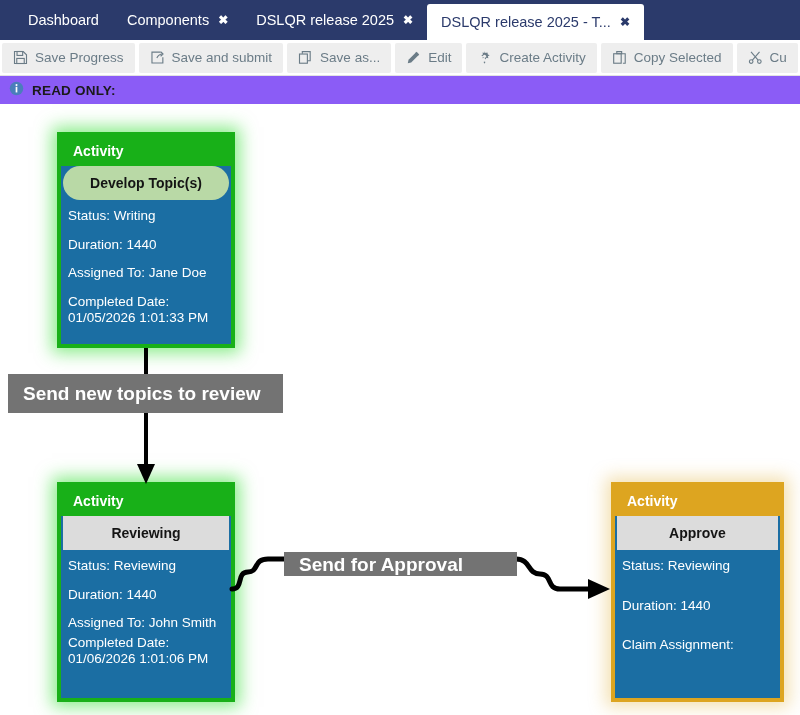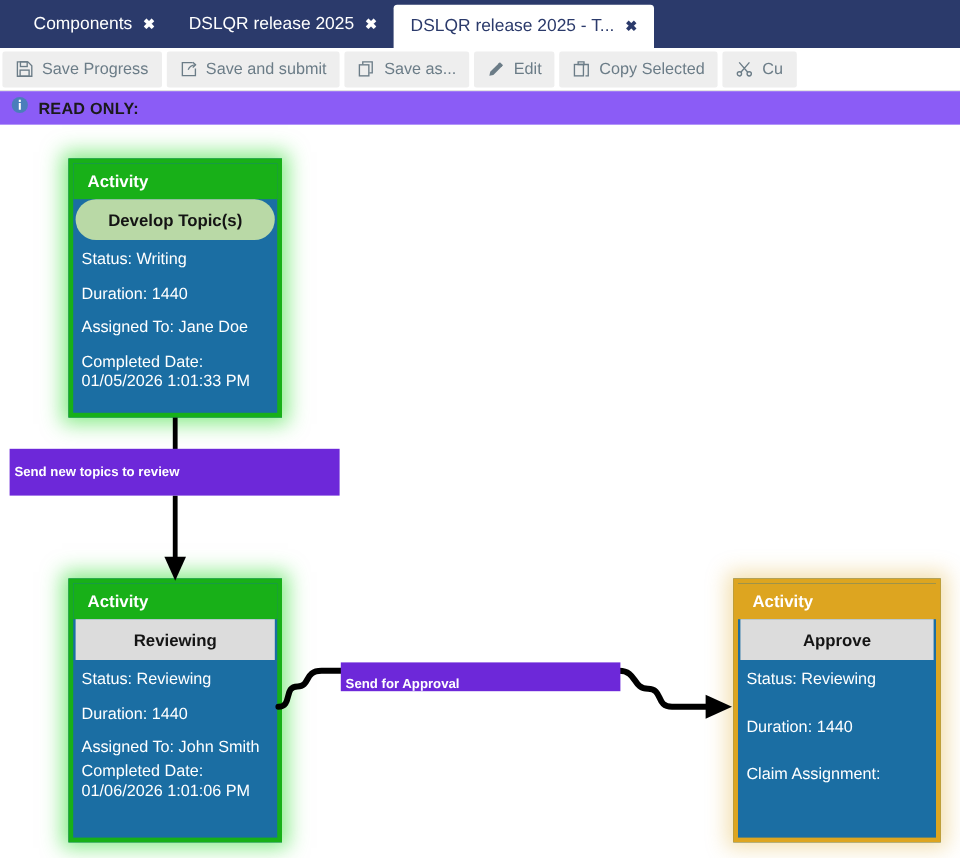--- a/index.html
+++ b/index.html
@@ -140,42 +140,45 @@
   }
   .node-row { margin-bottom: 13px; }
   .node-row:last-child { margin-bottom: 0; }
   .node-row .val { font-weight: normal; }
   .node-row.tight { margin-bottom: 0; }
   .lbl2 { display: block; }
 
   
   .translabel {
     position: absolute;
-    background: #6d28d9;
-    color: #ffffff;
-    font-size: 11px;
-    font-weight: bold;
-    display: flex; align-items: center;
-    padding-left: 4px;
+    background: #737373;
+    color: #ffffff;
+    font-size: 19px;
+    font-weight: bold;
+    display: flex; align-items: center;
+    padding-left: 15px;
     z-index: 5;
   }
 
   
   .links {
     position: absolute; left: 0; top: 0;
     width: 800px; height: 611px;
     pointer-events: none;
     z-index: 3;
   }
 </style>
 </head>
 <body>
 
 <div class="tabbar">
   <div class="tab">
+    <span class="tab-label">Dashboard</span>
+  </div>
+  <div class="tab">
     <span class="tab-label">Components</span>
     <span class="tab-close">✖</span>
   </div>
   <div class="tab">
     <span class="tab-label">DSLQR release 2025</span>
     <span class="tab-close">✖</span>
   </div>
   <div class="tab active">
     <span class="tab-label">DSLQR release 2025 - T...</span>
     <span class="tab-close">✖</span>
@@ -219,20 +222,30 @@
   <div class="tb-btn">
     <span>
       <svg width="15" height="15" viewBox="0 0 16 16" fill="none" stroke="#6b7c87" stroke-width="1.2">
         <path d="M11.3 1.9l2.8 2.8-8.6 8.6-3.6.8.8-3.6z" fill="#6b7c87" stroke="none"></path>
         <path d="M10.1 3.1l2.8 2.8"></path>
       </svg>
     </span>
     <span>Edit</span>
   </div>
 
+  <div class="tb-btn">
+    <span>
+      <svg width="15" height="15" viewBox="0 0 16 16" fill="#6b7c87">
+        <path d="M8 1.2l1 1.9 2.1-.5.5 2.1 1.9 1-1.9 1 .5 2.1-2.1-.5-1 1.9-1-1.9-2.1.5.5-2.1-1.9-1 1.9-1-.5-2.1 2.1.5z"></path>
+        <circle cx="8" cy="6.7" r="1.7" fill="#eeeeee"></circle>
+        <path d="M8 14.6l1-1.9-1-.4-1 .4z"></path>
+      </svg>
+    </span>
+    <span>Create Activity</span>
+  </div>
 
   <div class="tb-btn">
     <span>
       <svg width="15" height="15" viewBox="0 0 16 16" fill="none" stroke="#6b7c87" stroke-width="1.2">
         <path d="M5.1 1.7h5.2v2.3H5.1z"></path>
         <rect x="1.8" y="4" width="8" height="10.1"></rect>
         <path d="M10.2 4h3.9v10.1h-2.5"></path>
       </svg>
     </span>
     <span>Copy Selected</span>

